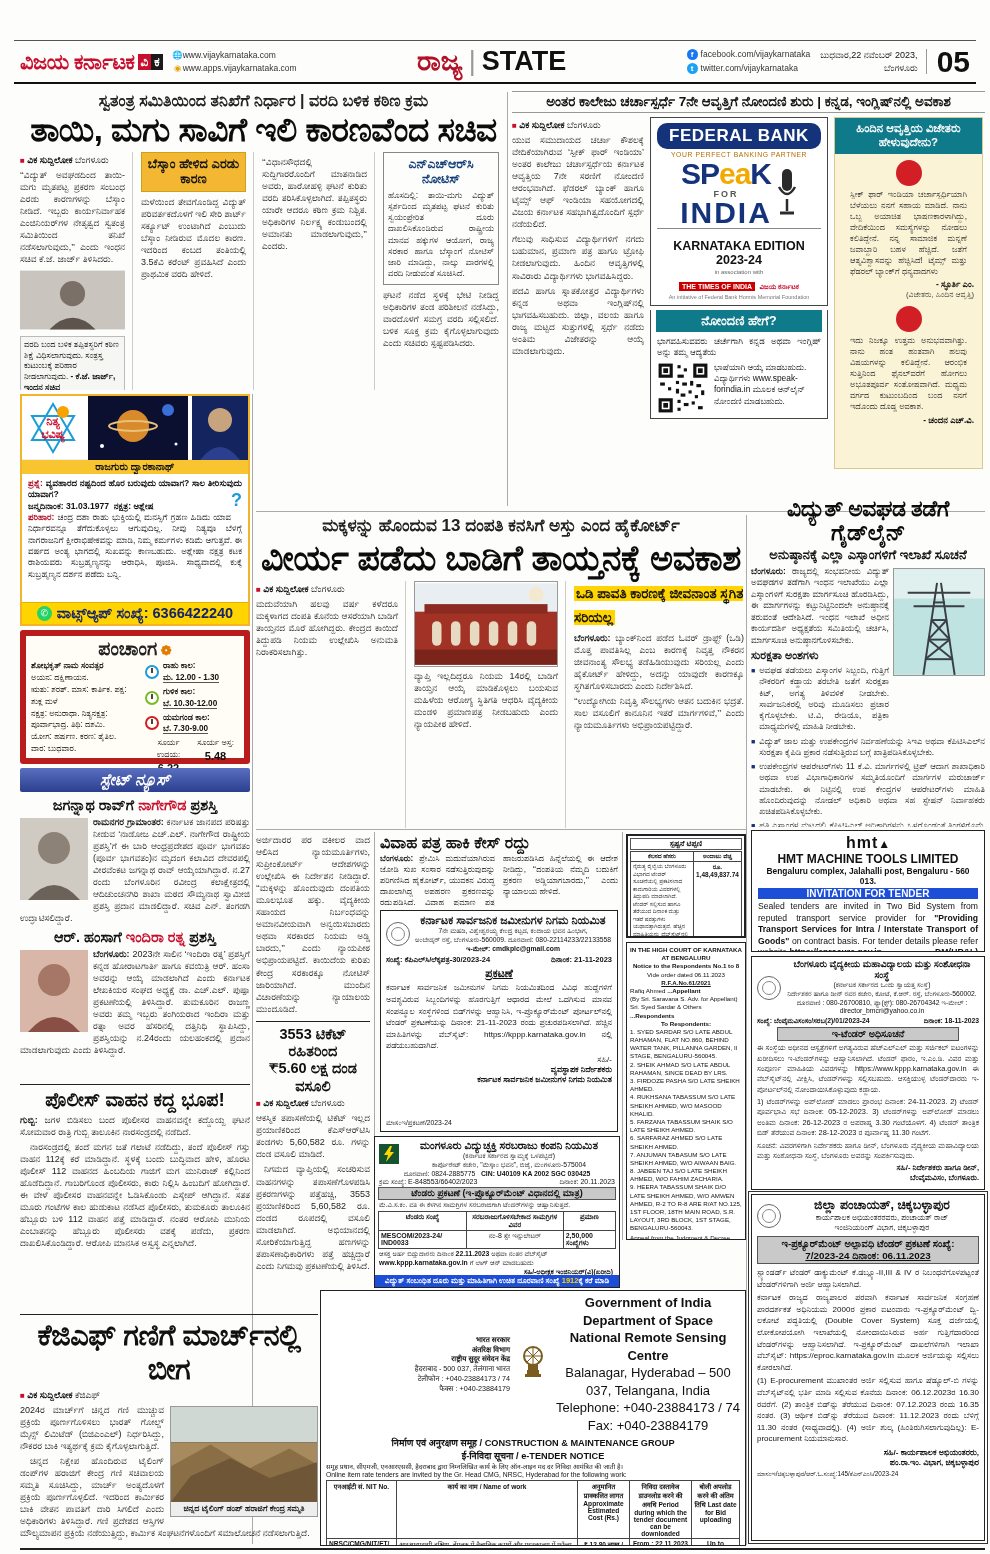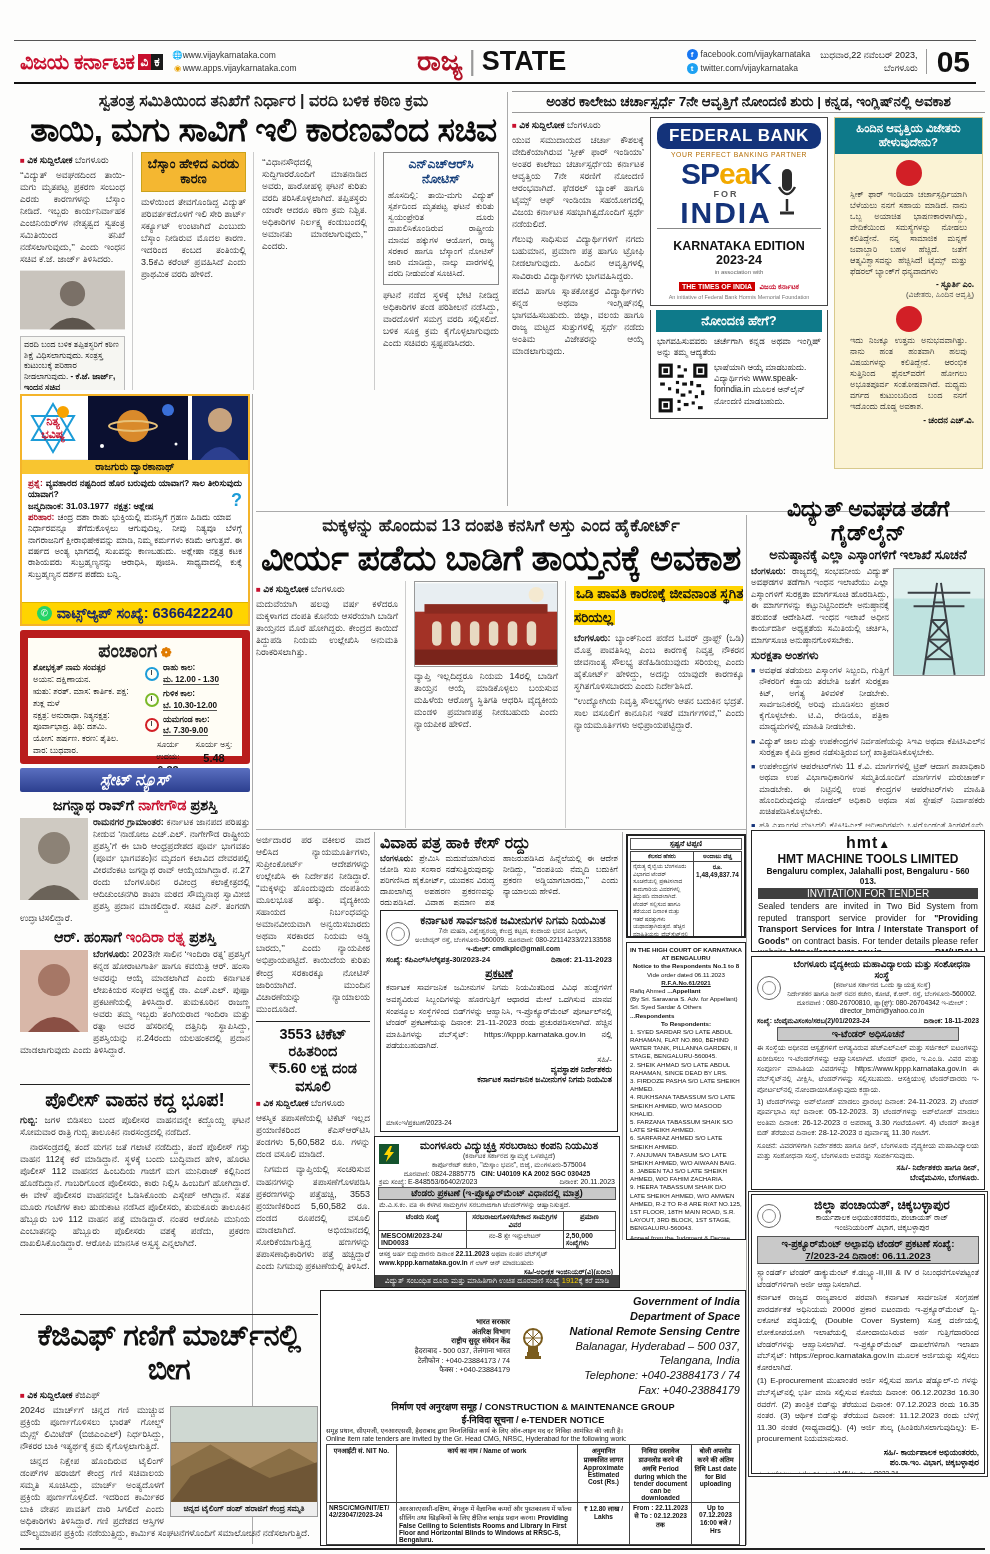--- a/index.html
+++ b/index.html
@@ -72,21 +72,21 @@
 .astro-head{display:flex;height:64px;border-bottom:1px solid #eee;}
 .star-blk{width:62px;position:relative;display:flex;align-items:center;justify-content:center;}
 .star-txt{font-size:11px;font-weight:bold;color:#c8102e;text-align:center;line-height:1.1;z-index:2;}
 .guruband{background:#f8c530;font-size:10px;font-weight:bold;text-align:center;padding:1px 0;}
 .astro-qa{font-size:8.6px;line-height:1.32;padding:4px 6px;text-align:justify;}
 .astro-qa .ql{color:#b11226;font-weight:bold;}
 .waband{background:#ffd400;display:flex;align-items:center;justify-content:center;gap:5px;padding:2px 0;border-top:1px solid #e0b400;}
 .waband .num{font-size:14.5px;font-weight:bold;color:#15246b;}
 .waico{display:inline-block;width:15px;height:15px;border-radius:50%;background:#25d366;color:#fff;font-size:9px;line-height:15px;text-align:center;}
 
-.pancha{border:8px solid #b91c1c;border-radius:3px;background:#fffdf5;padding:2px 5px;}
+.pancha{border:6px solid #b91c1c;border-radius:3px;background:#fffdf5;padding:2px 5px;}
 .pancha-title{font-size:19px;font-weight:bold;text-align:center;color:#222;}
 .pancha-grid{display:flex;gap:6px;font-size:8.2px;line-height:1.45;}
 .pancha-grid .lft{flex:1.15;}
 .pk{font-weight:bold;}
 .prow{display:flex;align-items:center;gap:4px;margin-bottom:2px;}
 .cico{width:14px;height:14px;border-radius:50%;flex:0 0 14px;position:relative;border:2.5px solid #1c9cd8;}
 .cico.g{border-color:#7ab929;}
 .cico.r{border-color:#d21f26;}
 .cico:after{content:"";position:absolute;left:4px;top:1px;width:1.5px;height:5px;background:#444;}
 .pval{border-bottom:1px solid #555;font-weight:bold;}
@@ -108,21 +108,21 @@
 .odhead{display:inline;background:#ffd400;font-size:13.5px;font-weight:bold;line-height:1.35;padding:0 2px;}
 
 .el-sub{font-size:13px;font-weight:bold;text-align:center;margin:2px 0 3px;}
 .bullet{display:flex;gap:4px;margin-top:3px;}
 .bullet .sq{color:#14337a;font-size:7px;line-height:1.6;}
 .towerimg{float:right;width:92px;height:108px;margin:2px 0 2px 4px;border:1px solid #999;}
 
 .notice{border:1px solid #222;background:#fff;overflow:hidden;}
 .notice .tiny{font-size:6.8px;line-height:1.3;}
 .gband{background:#c9c9c9;border:1px solid #555;font-weight:bold;text-align:center;}
-.blkband{background:#404040;color:#fff;font-weight:normal;text-align:center;}
+.blkband{background:#1d4ed8;color:#fff;font-weight:bold;text-align:center;}
 .sigr{text-align:right;font-weight:bold;}
 .emblem{flex:0 0 24px;width:24px;height:24px;border-radius:50%;border:1.5px solid #666;position:relative;}
 .emblem:after{content:"";position:absolute;inset:4px;border-radius:50%;border:1px solid #888;}
 table.nt{border-collapse:collapse;width:100%;}
 table.nt td,table.nt th{border:1px solid #444;padding:1px 2px;vertical-align:top;}
 
 .hc{font-size:6.2px;line-height:1.32;padding:3px;}
 .hc .c{text-align:center;}
 </style>
 </head>
@@ -623,21 +623,21 @@
       <span>ಸಂಖ್ಯೆ: ಬೆಂವೈಮವಿಸಂಸಂ/ಸರಬ(2)/01/2023-24</span>
         <span>ದಿನಾಂಕ: 18-11-2023</span>
     </div>
     <div class="gband" style="font-size:9.5px;margin:2px 20px;">ಇ-ಟೆಂಡರ್ ಅಧಿಸೂಚನೆ</div>
     <div style="font-size:7.4px;line-height:1.4;text-align:justify;">ಈ ಸಂಸ್ಥೆಯ ಅಧೀನದ ಆಸ್ಪತ್ರೆಗಳಿಗೆ ಅಗತ್ಯವಿರುವ ಹೆಚ್‌ಎಲ್‌ಎಲ್ ಮತ್ತು ಸರ್ಜಿಕಲ್ ಐಟಂಗಳನ್ನು ಖರೀದಿಸಲು ಇ-ಟೆಂಡರ್‌ಗಳನ್ನು ಆಹ್ವಾನಿಸಲಾಗಿದೆ. ಟೆಂಡರ್ ಫಾರಂ, ಇ.ಎಂ.ಡಿ. ವಿವರ ಮತ್ತು ಸಂಪೂರ್ಣ ಮಾಹಿತಿಯ ವಿವರಗಳನ್ನು https://www.kppp.karnataka.gov.in ಈ ವೆಬ್‌ಸೈಟ್‌ನಲ್ಲಿ ವೀಕ್ಷಿಸಿ, ಟೆಂಡರ್‌ಗಳನ್ನು ಸಲ್ಲಿಸಬಹುದು. ಆಸಕ್ತಿಯುಳ್ಳ ಟೆಂಡರ್‌ದಾರರು ಇ-ಪೋರ್ಟಲ್‌ನಲ್ಲಿ ನೋಂದಾಯಿಸಿಕೊಳ್ಳುವುದು ಕಡ್ಡಾಯ.</div>
     <div style="font-size:7.4px;line-height:1.4;text-align:justify;margin-top:2px;">1) ಟೆಂಡರ್‌ಗಳನ್ನು ಅಪ್‌ಲೋಡ್ ಮಾಡಲು ಪ್ರಾರಂಭ ದಿನಾಂಕ: 24-11-2023. 2) ಟೆಂಡರ್ ಪೂರ್ವಭಾವಿ ಸಭೆ ದಿನಾಂಕ: 05-12-2023. 3) ಟೆಂಡರ್‌ಗಳನ್ನು ಅಪ್‌ಲೋಡ್ ಮಾಡಲು ಅಂತಿಮ ದಿನಾಂಕ: 26-12-2023 ರ ಅಪರಾಹ್ನ 3.30 ಗಂಟೆಯೊಳಗೆ. 4) ಟೆಂಡರ್ ತಾಂತ್ರಿಕ ಬಿಡ್ ತೆರೆಯುವ ದಿನಾಂಕ: 28-12-2023 ರ ಪೂರ್ವಾಹ್ನ 11.30 ಗಂಟೆಗೆ.</div>
     <div style="font-size:7.4px;line-height:1.4;text-align:justify;margin-top:2px;">ಸೂಚನೆ: ವಿವರಗಳಿಗಾಗಿ ನಿರ್ದೇಶಕರು ಹಾಗೂ ಡೀನ್, ಬೆಂಗಳೂರು ವೈದ್ಯಕೀಯ ಮಹಾವಿದ್ಯಾಲಯ ಮತ್ತು ಸಂಶೋಧನಾ ಸಂಸ್ಥೆ, ಬೆಂಗಳೂರು ಅವರನ್ನು ಸಂಪರ್ಕಿಸುವುದು.</div>
     <div class="sigr" style="font-size:7.6px;margin-top:2px;"><span>ಸಹಿ/- ನಿರ್ದೇಶಕರು ಹಾಗೂ ಡೀನ್,</span><br><span>ಬೆಂವೈಮವಿಸಂ, ಬೆಂಗಳೂರು.</span></div>
   </div>
 
-  <div class="abs notice" style="left:751px;top:1194px;width:234px;height:280px;padding:3px 5px;box-shadow:0 0 0 2px #fff,0 0 0 3px #333;">
+  <div class="abs notice" style="left:751px;top:1194px;width:234px;height:347px;padding:3px 5px;box-shadow:0 0 0 2px #fff,0 0 0 3px #333;">
     <div style="display:flex;gap:4px;align-items:center;">
       <span class="emblem"></span>
       <div style="flex:1;text-align:center;">
         <div class="b" style="font-size:12.5px;">ಜಿಲ್ಲಾ ಪಂಚಾಯತ್, ಚಿಕ್ಕಬಳ್ಳಾಪುರ</div>
         <div style="font-size:7.6px;">ಕಾರ್ಯಪಾಲಕ ಅಭಿಯಂತರರವರು, ಪಂಚಾಯತ್ ರಾಜ್</div>
         <div style="font-size:7.6px;">ಇಂಜಿನಿಯರಿಂಗ್ ವಿಭಾಗ, ಚಿಕ್ಕಬಳ್ಳಾಪುರ</div>
       </div>
     </div>
     <div class="gband" style="font-size:9.8px;margin:3px 0;padding:1px 0;">
       <span>ಇ-ಪ್ರಕ್ಯೂರ್‌ಮೆಂಟ್ ಅಲ್ಪಾವಧಿ ಟೆಂಡರ್ ಪ್ರಕಟಣೆ ಸಂಖ್ಯೆ:</span><br><span style="text-decoration:underline;">7/2023-24 ದಿನಾಂಕ: 06.11.2023</span>
@@ -664,21 +664,21 @@
           <rect x="9" y="30" width="16" height="3" fill="#7a5c1e"></rect>
           <circle cx="17" cy="12" r="9" fill="none" stroke="#7a5c1e" stroke-width="2"></circle>
           <g stroke="#7a5c1e" stroke-width="1">
             <line x1="17" y1="3" x2="17" y2="21"></line>
             <line x1="8" y1="12" x2="26" y2="12"></line>
             <line x1="11" y1="6" x2="23" y2="18"></line>
             <line x1="23" y1="6" x2="11" y2="18"></line>
           </g>
           <rect x="12" y="20" width="10" height="6" fill="#7a5c1e"></rect>
         </svg>
-      <div style="flex:1;text-align:right;font-size:11px;line-height:1.35;font-style:italic;">
+      <div style="flex:1;text-align:center;font-size:13px;line-height:1.35;">
         <div class="b">Government of India</div>
         <div class="b">Department of Space</div>
         <div class="b">National Remote Sensing Centre</div>
         <div>Balanagar, Hyderabad – 500 037, Telangana, India</div>
         <div>Telephone: +040-23884173 / 74</div>
         <div>Fax: +040-23884179</div>
       </div>
     </div>
     <div class="ctr b" style="font-size:9.2px;margin-top:2px;">निर्माण एवं अनुरक्षण समूह / CONSTRUCTION &amp; MAINTENANCE GROUP</div>
     <div class="ctr b" style="font-size:9.2px;">ई-निविदा सूचना / e-TENDER NOTICE</div>

